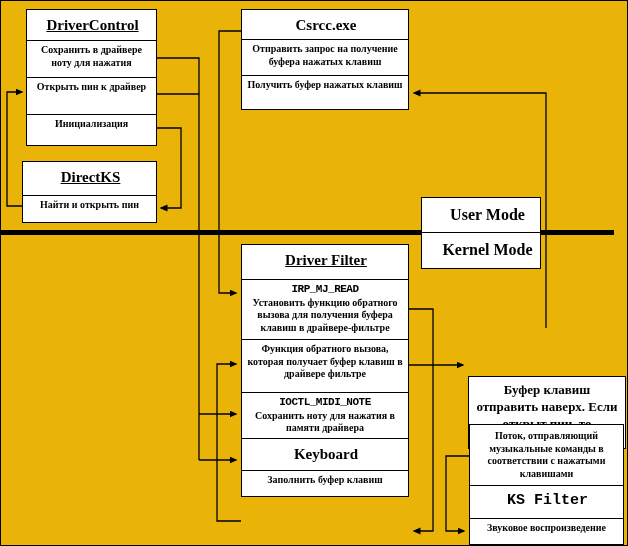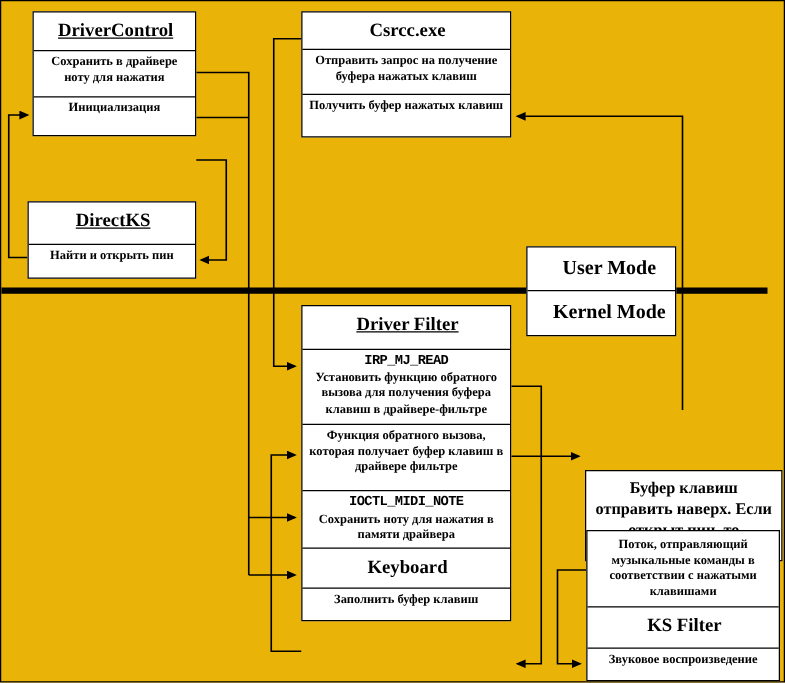--- a/index.html
+++ b/index.html
@@ -51,20 +51,21 @@
       <path d="M 548 400 L 548 417" marker-end="url(#arr)" stroke-width="2"></path>
       <path d="M 468 455 L 445 455 L 445 530 L 463 530" marker-end="url(#arr)"></path>
     </g>
   </svg>
 
   <div class="thick"></div>
 
   <div class="box" style="left:25px;top:8px;width:131px;">
     <div class="cell hdr u" style="height:30px;">DriverControl</div>
     <div class="cell" style="height:37px;">Сохранить в драйвере ноту для нажатия</div>
+    <div class="cell" style="height:37px;">Открыть пин к драйвер</div>
     <div class="cell" style="height:31px;">Инициализация</div>
   </div>
 
   <div class="box" style="left:21px;top:160px;width:135px;">
     <div class="cell hdr u" style="height:33px;">DirectKS</div>
     <div class="cell" style="height:27px;">Найти и открыть пин</div>
   </div>
 
   <div class="box" style="left:240px;top:8px;width:168px;">
     <div class="cell hdr" style="height:29px;">Csrcc.exe</div>
@@ -89,17 +90,17 @@
       <span>Сохранить ноту для нажатия в памяти драйвера</span>
     </div>
     <div class="cell hdr" style="height:32px;">Keyboard</div>
     <div class="cell" style="height:26px;">Заполнить буфер клавиш</div>
   </div>
 
   <div class="box notebox" style="left:467px;top:327px;width:158px;height:73px;">Буфер клавиш отправить наверх. Если открыт пин, то разбудить поток музыкальной обработки нажатия клавиш</div>
 
   <div class="box" style="left:468px;top:423px;width:155px;">
     <div class="cell" style="height:60px;padding-top:5px;">Поток, отправляющий музыкальные команды в соответствии с нажатыми клавишами</div>
-    <div class="cell hdr" style="height:33px;">KS Filter</div>
+    <div class="cell hdr" style="height:33px;font-family:Liberation Mono, monospace;">KS Filter</div>
     <div class="cell" style="height:26px;">Звуковое воспроизведение</div>
   </div>
 
 </div>
 
 </body></html>

